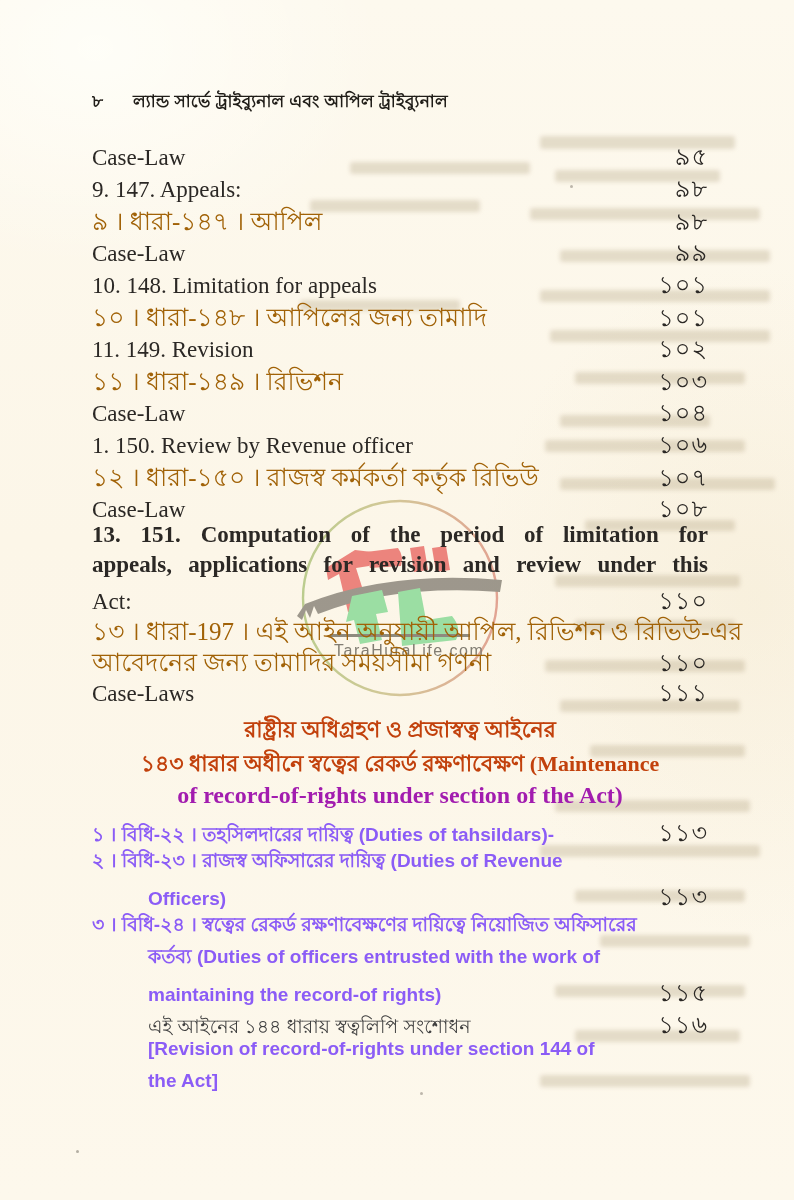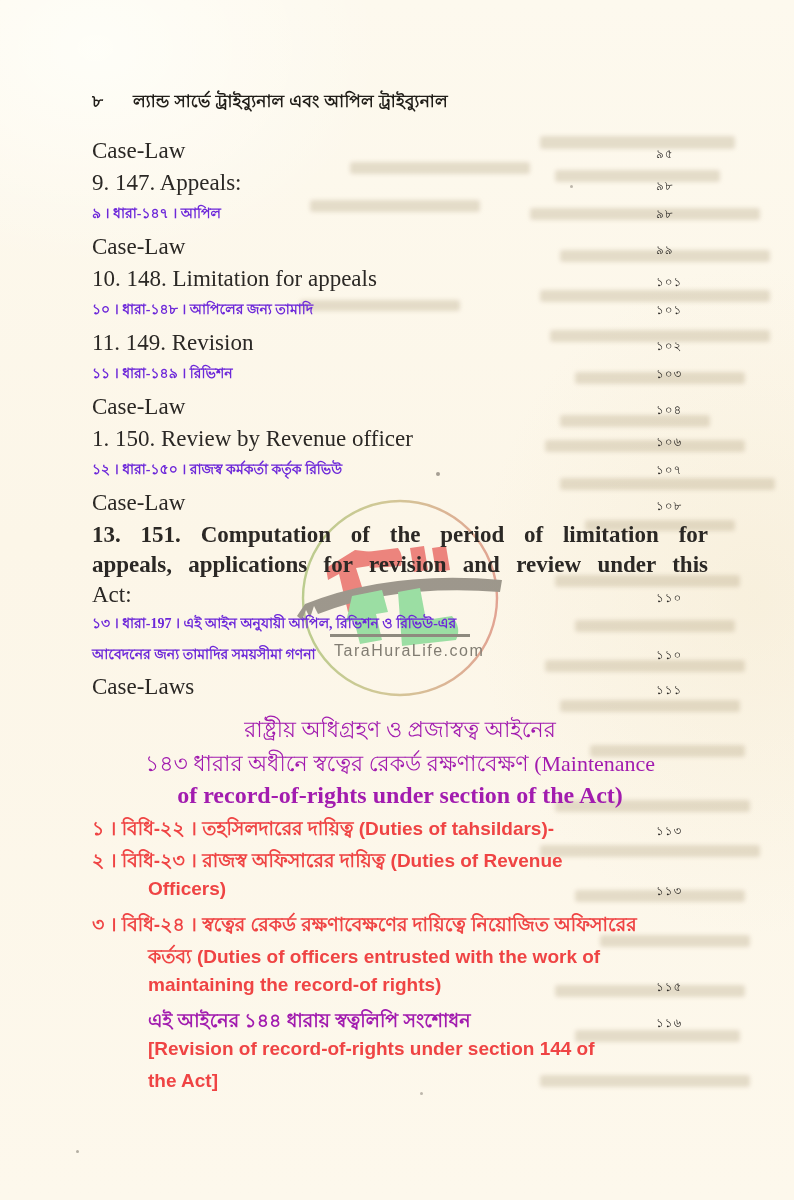--- a/index.html
+++ b/index.html
@@ -27,32 +27,32 @@
     border-radius:3px;
     filter:blur(2px);
   }
   .page-col {
     position:absolute; left:92px; top:138px; width:616px; z-index:3;
   }
   .row { display:flex; align-items:baseline; }
   .r32 { height:32px; } .r30 { height:30px; } .r31 { height:31px; }
   .hd1 { height:34px; margin-top:6px; } .hd2 { height:36px; } .hd3 { height:32px; }
   .t { flex:1 1 auto; white-space:nowrap; overflow:visible; }
-  .p { flex:0 0 auto; min-width:52px; font-size:12px; letter-spacing:1px; }
+  .p { flex:0 0 auto; text-align:right; min-width:52px; font-size:24px; letter-spacing:1px; }
   .en .t { font-family:"Liberation Serif", serif; font-size:23px; }
-  .bn .t { font-family:"Liberation Serif", serif; font-size:14px; font-weight:700; color:#6d28d9; }
+  .bn .t { font-family:"Liberation Serif", serif; font-size:25px; font-weight:400; color:#a16207; }
   .just .t { white-space:normal; text-align:justify; text-align-last:justify; word-spacing:4px;font-weight:bold; }
   .center { justify-content:center; }
   .center .t { flex:0 0 auto; text-align:center; }
-  .bnhead .t { font-size:22px; font-weight:400; color:#a21caf; }
+  .bnhead .t { font-size:22px; font-weight:700; color:#c2410c; }
   .enhead .t { font-family:"Liberation Serif", serif; font-size:24px; font-weight:700; color:#a21caf; }
-  .sans .t { font-family:"Liberation Sans", sans-serif; font-size:19px; font-weight:600; color:#ef4444; }
+  .sans .t { font-family:"Liberation Sans", sans-serif; font-size:19px; font-weight:600; color:#8b5cf6; }
   .sans .p { font-family:"Liberation Serif", serif; }
   .indent .t { padding-left:56px; }
-  .boldbn .t { font-weight:700; color:#a21caf; }
+  .boldbn .t { font-weight:400; color:#404040; }
   .page-header {
     position:absolute; left:92px; top:88px; width:616px; z-index:3;
     display:flex; align-items:baseline;
     font-family:"Liberation Sans", sans-serif;
     font-weight:700; color:#201d18;
   }
   .page-header .num { font-size:17px; margin-right:30px; }
   .page-header .ttl { font-size:17px; letter-spacing:.2px; }
   .watermark { position:absolute; left:0; top:0; z-index:2; pointer-events:none;
     mix-blend-mode:multiply; opacity:.85; }

